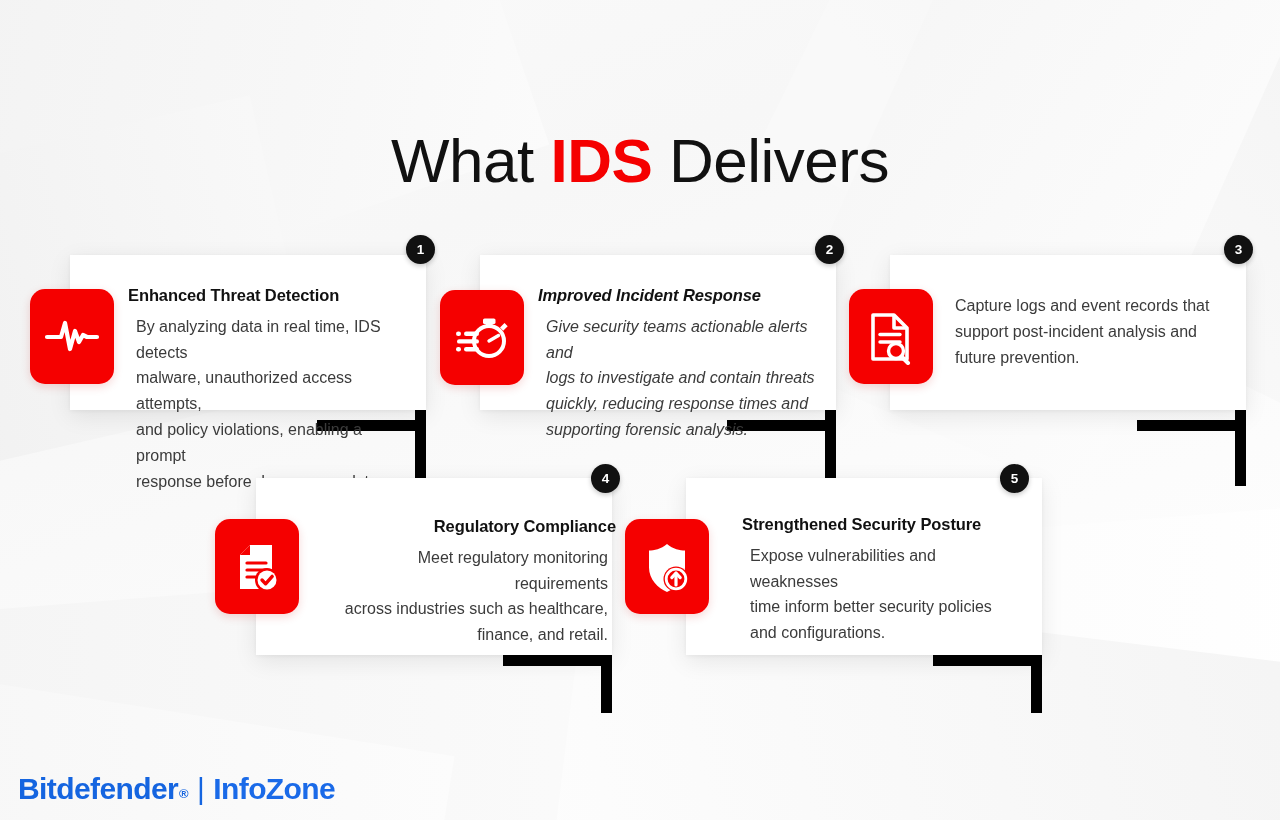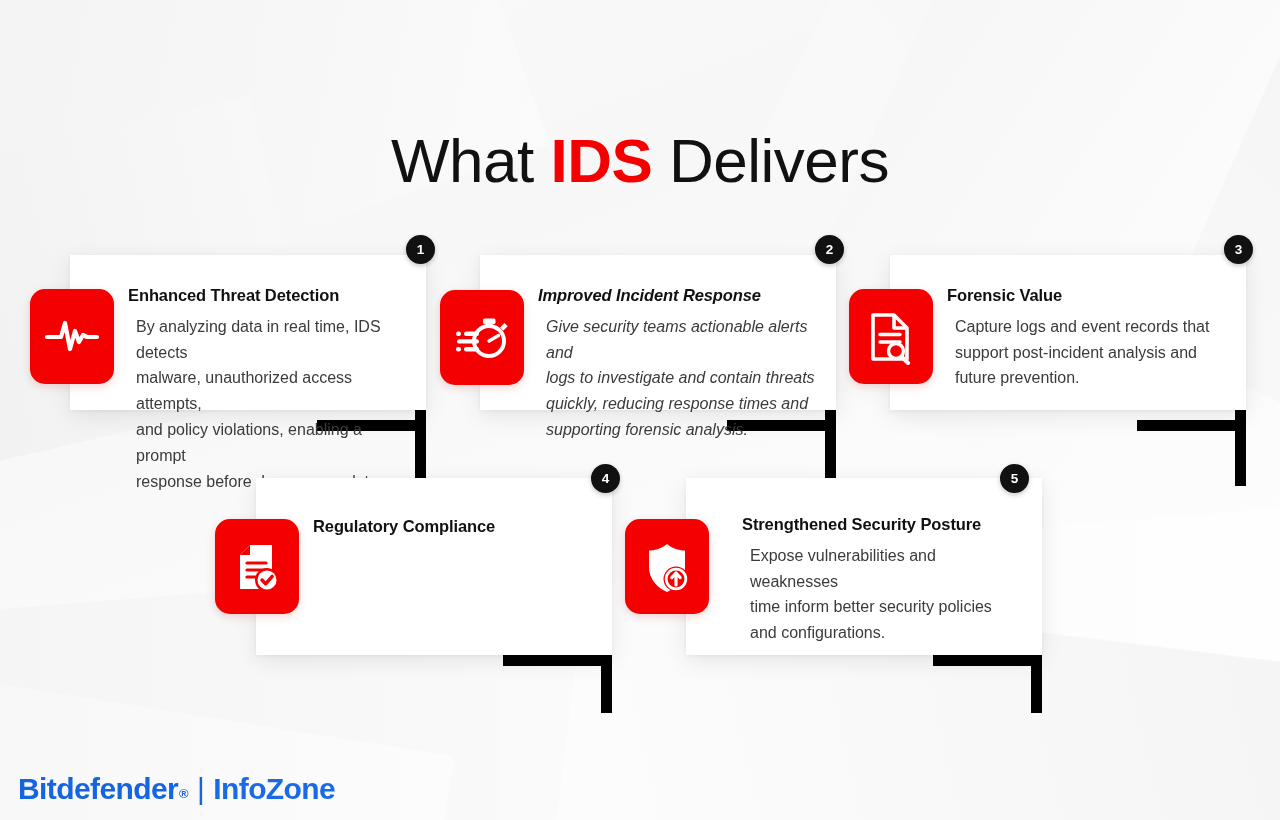--- a/index.html
+++ b/index.html
@@ -257,21 +257,20 @@
     <rect x="3" y="37" width="5" height="4.4" rx="2.2" fill="#ffffff"></rect>
   </svg>
 </div>
 <div class="num-badge" style="left:815px; top:235px;">2</div>
 
 <div class="card" style="left:890px; top:255px; width:356px; height:155px;">
   <div class="card-bracket vert" style="left:345px; top:86px; height:145px;"></div>
   <div class="card-bracket horiz" style="left:247px; top:165px; width:109px;"></div>
   <div class="card-panel" style="width:356px; height:155px;"></div>
   <div class="card-body" style="left:57px; top:30px; width:290px;">
-    <div class="card-title">Forensic Value</div>
     <div class="card-text">Capture logs and event records that
 support post-incident analysis and
 future prevention.</div>
   </div>
 </div>
 <div class="icon-tile" style="left:849px; top:289px;">
   <svg width="52" height="56" viewBox="0 0 52 56">
     <path d="M8 6 h21 l13 13 v31 h-34 z" fill="none" stroke="#ffffff" stroke-width="3.6" stroke-linejoin="round"></path>
     <path d="M29 6 v13 h13" fill="none" stroke="#ffffff" stroke-width="3.6" stroke-linejoin="round"></path>
     <line x1="15" y1="25.5" x2="35" y2="25.5" stroke="#ffffff" stroke-width="3.4" stroke-linecap="round"></line>
@@ -279,22 +278,25 @@
     <circle cx="31" cy="42" r="7.5" fill="#f50000" stroke="#ffffff" stroke-width="3.4"></circle>
     <line x1="36.5" y1="47.5" x2="43" y2="54" stroke="#ffffff" stroke-width="4" stroke-linecap="round"></line>
   </svg>
 </div>
 <div class="num-badge" style="left:1224px; top:235px;">3</div>
 
 <div class="card" style="left:256px; top:478px; width:356px; height:177px;">
   <div class="card-bracket vert" style="left:345px; top:88px; height:147px;"></div>
   <div class="card-bracket horiz" style="left:247px; top:177px; width:109px;"></div>
   <div class="card-panel" style="width:356px; height:177px;"></div>
-  <div class="card-body" style="left:57px; top:38px; width:292px;">
+  <div class="card-body" style="left:68px; top:38px; width:292px;text-align:right;">
     <div class="card-title">Regulatory Compliance</div>
+    <div class="card-text">Meet regulatory monitoring requirements
+across industries such as healthcare,
+finance, and retail.</div>
   </div>
 </div>
 <div class="icon-tile" style="left:215px; top:519px;">
   <svg width="52" height="56" viewBox="0 0 52 56">
     <path d="M9 16 l10 -10 h22 v44 h-32 z" fill="#ffffff"></path>
     <path d="M19 6 v10 h-10" fill="#f50000"></path>
     <line x1="16" y1="24" x2="35" y2="24" stroke="#f50000" stroke-width="3.2" stroke-linecap="round"></line>
     <line x1="16" y1="31" x2="35" y2="31" stroke="#f50000" stroke-width="3.2" stroke-linecap="round"></line>
     <line x1="16" y1="38" x2="35" y2="38" stroke="#f50000" stroke-width="3.2" stroke-linecap="round"></line>
     <circle cx="36" cy="41" r="12" fill="#f50000"></circle>

